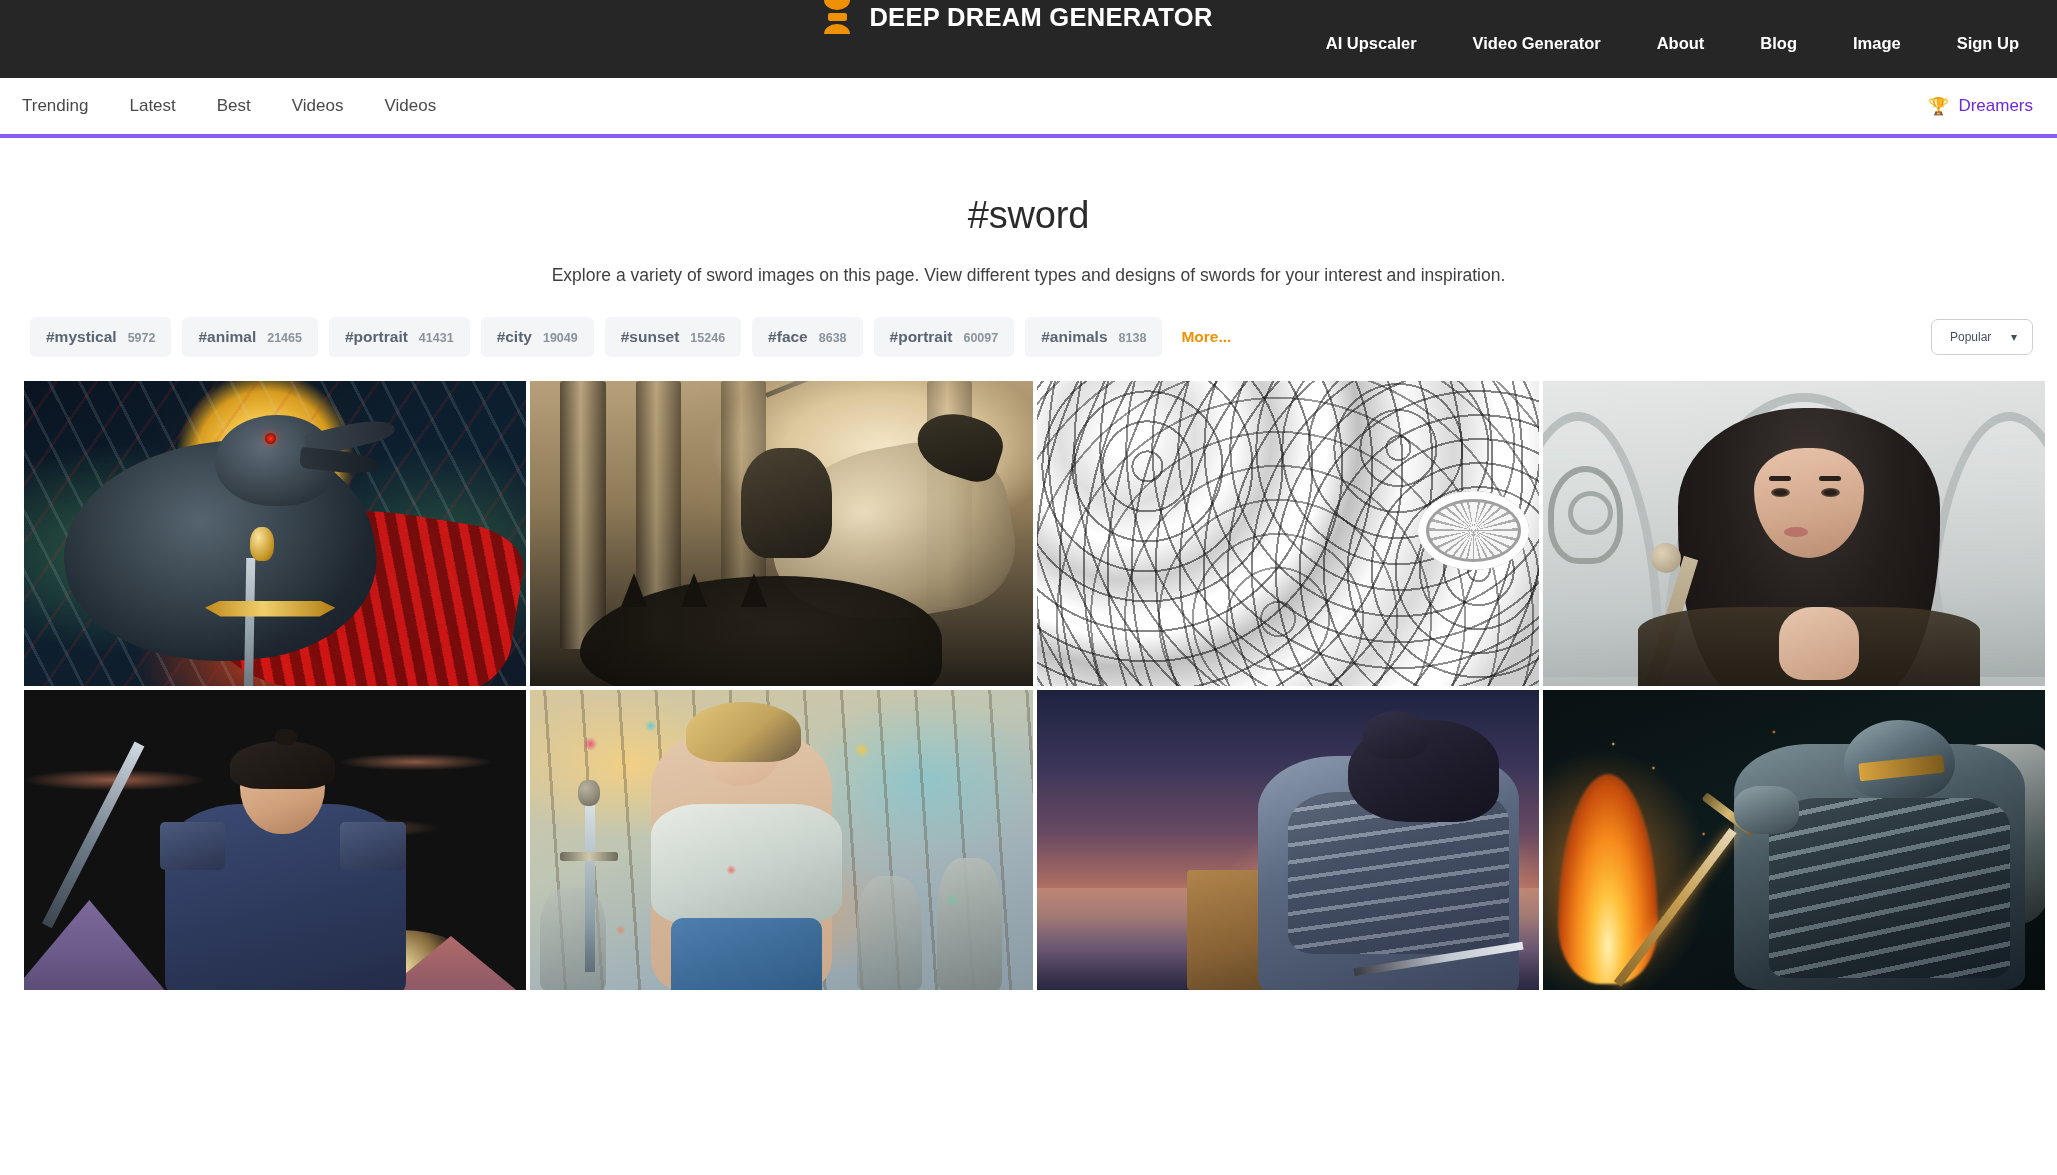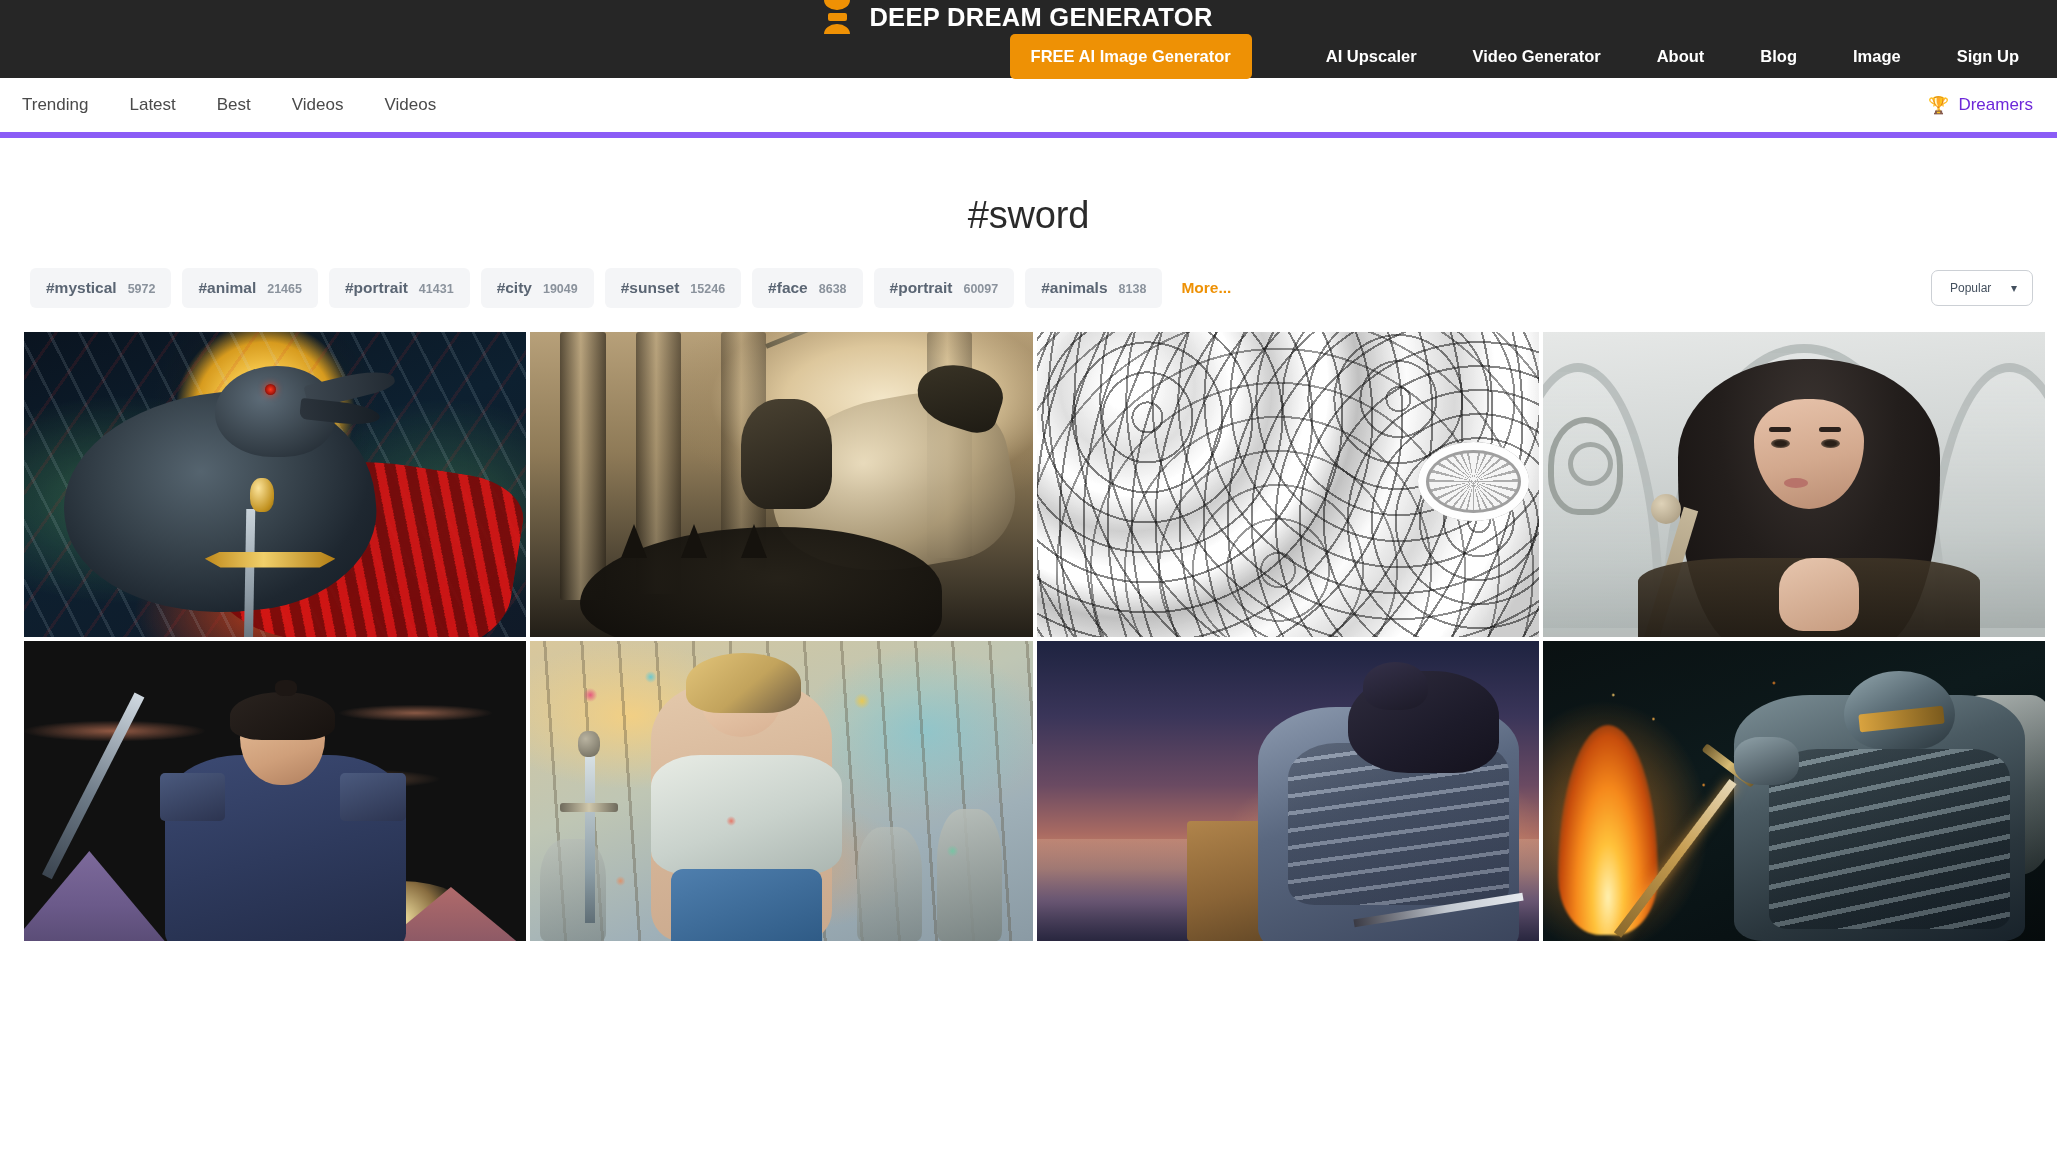--- a/index.html
+++ b/index.html
@@ -76,21 +76,21 @@
     text-decoration: none;
     white-space: nowrap;
     padding: 0 28px;
   }
   .topnav a.last { padding-right: 0; }
 
   
   .subnav {
     height: 60px;
     background: #fff;
-    border-bottom: 6px solid #8b5cf6;
+    border-bottom: 4px solid #8b5cf6;
     display: flex;
     align-items: center;
     padding: 0 24px 0 22px;
   }
   .subnav-left { display: flex; align-items: center; gap: 0; }
   .subnav-left a {
     color: #4a4a4a;
     font-size: 17px;
     text-decoration: none;
     padding: 0 41px 0 0;
@@ -650,21 +650,20 @@
   <div class="brand">
     <span class="logo-mark">
       <span class="arc-top"></span>
       <span class="bar-mid"></span>
       <span class="arc-bot"></span>
     </span>
     <span class="brand-title">DEEP DREAM GENERATOR</span>
   </div>
 
   <div class="topnav">
-    <button class="cta-btn">FREE AI Image Generator</button>
     <a href="#">AI Upscaler</a>
     <a href="#">Video Generator</a>
     <a href="#">About</a>
     <a href="#">Blog</a>
     <a href="#">Image</a>
     <a href="#" class="last">Sign Up</a>
   </div>
 </div>
 
 <div class="subnav">
@@ -677,20 +676,21 @@
   </div>
   <div class="subnav-right">
     <span class="trophy-icon">🏆</span>
     <a href="#">Dreamers</a>
   </div>
 </div>
 
 <div class="page-wrap">
   <div class="page-head">
     <h1 class="page-title">#sword</h1>
+    <p class="page-desc">Explore a variety of sword images on this page. View different types and designs of swords for your interest and inspiration.</p>
   </div>
 
   <div class="tagrow">
     <div class="tag-pill">
       <span class="tag-name">#mystical</span>
       <span class="tag-count">5972</span>
     </div>
     <div class="tag-pill">
       <span class="tag-name">#animal</span>
       <span class="tag-count">21465</span>

